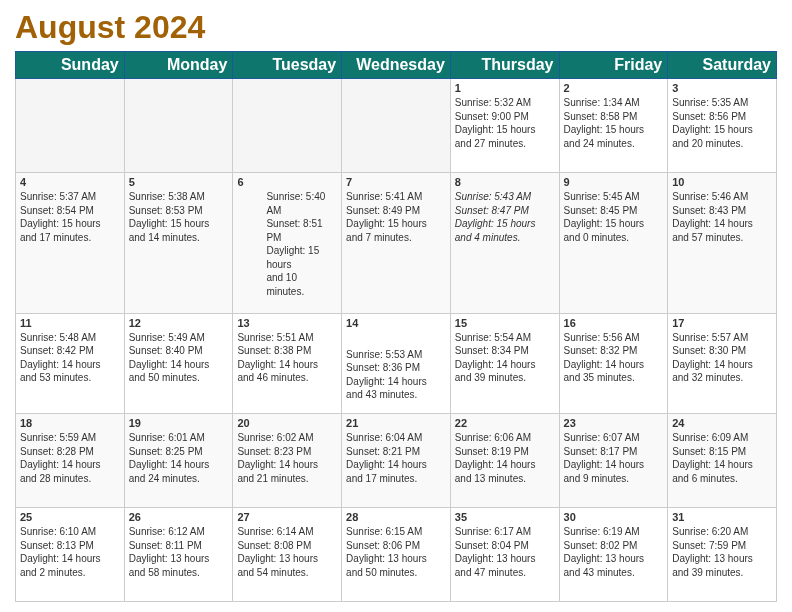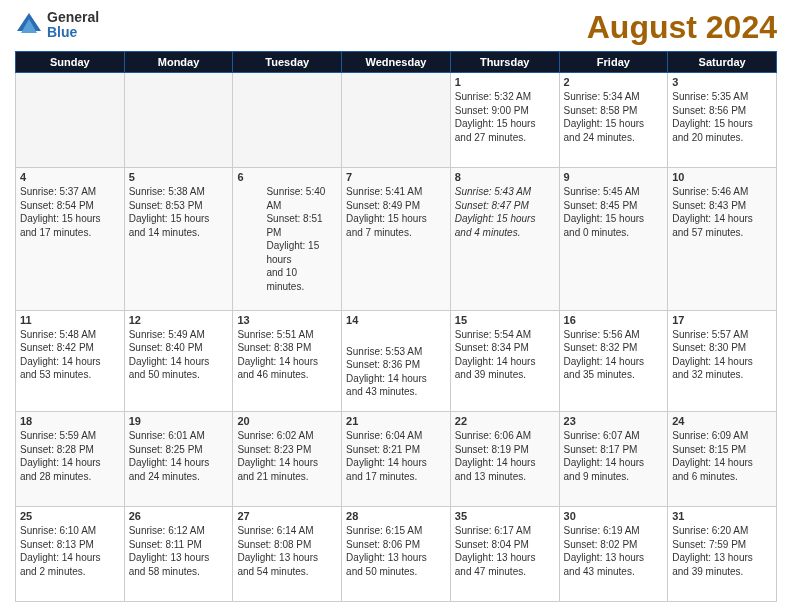--- a/index.html
+++ b/index.html
@@ -60,26 +60,26 @@
       font-size: 14px;
       color: #555;
     }
     .calendar {
       flex: 1;
       border-collapse: collapse;
       width: 100%;
       table-layout: fixed;
     }
     .calendar th {
-      background: #0f172a;
+      background: #0f766e;
       color: #fff;
-      font-size: 11px;
+      font-size: 16px;
       font-weight: bold;
       padding: 4px 5px;
-      text-align: center;
+      text-align: right;
       border: 1px solid #1a5a9a;
     }
     .calendar td {
       border: 1px solid #ccc;
       vertical-align: top;
       padding: 3px 4px;
       font-size: 9px;
       color: #333;
       height: 86px;
       background: #fff;
@@ -100,30 +100,20 @@
       font-size: 10px;
       line-height: 1.35;
       color: #333;
     }
   </style>
 </head>
 <body>
 
 <div class="page">
   <div class="header">
-    <div class="logo">
-      <svg class="logo-icon" viewBox="0 0 28 28">
-        <polygon points="14,2 26,20 2,20" fill="#2a6db5"></polygon>
-        <polygon points="14,8 22,22 6,22" fill="#5aa0d8"></polygon>
-      </svg>
-      <div class="logo-text">
-        <span class="logo-general">General</span>
-        <span class="logo-blue">Blue</span>
-      </div>
-    </div>
     <div class="title-area">
       <div class="month-title">August 2024</div>
     </div>
   </div>
 
   <table class="calendar">
     <thead>
       <tr>
         <th>Sunday</th>
         <th>Monday</th>
@@ -142,21 +132,21 @@
           <td class="empty"></td>
           <td>
             <span class="day-number">1</span>
             <div class="day-info" style="white-space: pre-line;">Sunrise: 5:32 AM
 Sunset: 9:00 PM
 Daylight: 15 hours
 and 27 minutes.</div>
           </td>
           <td>
             <span class="day-number">2</span>
-            <div class="day-info" style="white-space: pre-line;">Sunrise: 5:34 AM
+            <div class="day-info" style="white-space: pre-line;">Sunrise: 1:34 AM
 Sunset: 8:58 PM
 Daylight: 15 hours
 and 24 minutes.</div>
           </td>
           <td>
             <span class="day-number">3</span>
             <div class="day-info" style="white-space: pre-line;">Sunrise: 5:35 AM
 Sunset: 8:56 PM
 Daylight: 15 hours
 and 20 minutes.</div>

